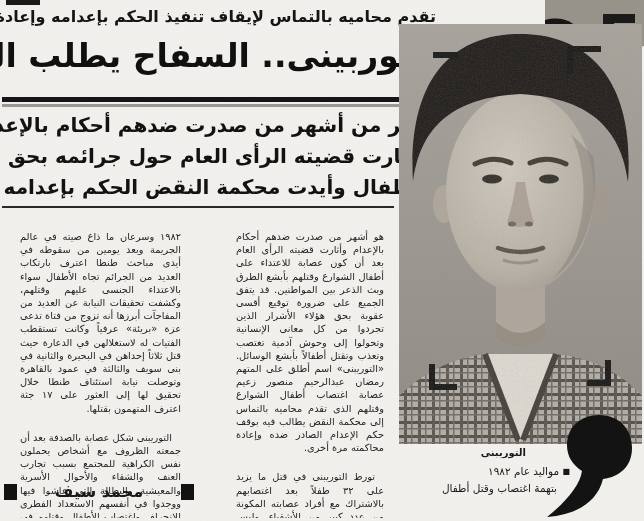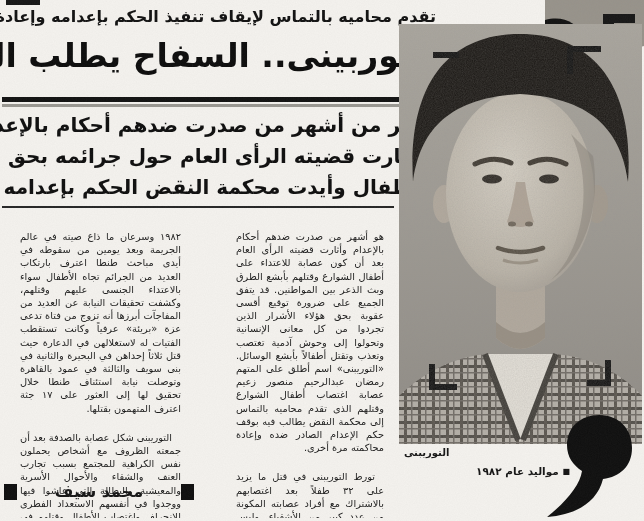--- a/index.html
+++ b/index.html
@@ -28,23 +28,23 @@
   .col p + p{text-indent:9px;margin-top:1px;}
   .col-first{left:220px;width:180px;}
   .col-second{left:4px;width:193px;}
   .byline{top:482px;left:4px;width:190px;display:flex;align-items:center;
     justify-content:space-between;}
   .byline .sq{width:13px;height:16px;background:#0d0d0d;}
   .byline .name{font-weight:bold;font-size:16px;}
   
   .photo{left:399px;top:24px;width:243px;height:420px;}
   .photo svg{display:block;width:243px;height:420px;}
-  .photo-caption{left:404px;top:447px;width:122px;text-align:left;
+  .photo-caption{left:404px;top:447px;width:122px;text-align:right;
     font-size:10px;font-weight:bold;}
-  .facts{left:400px;top:463px;width:170px;font-size:10.5px;font-weight:bold;
+  .facts{left:400px;top:463px;width:170px;font-size:10.5px;font-weight:normal;
     line-height:16px;text-align:right;}
   .facts .cont{padding-right:13px;}
   .facts .bullet{font-size:8px;vertical-align:1px;}
   
   .comma{left:537px;top:413px;width:106px;height:106px;}
   .decor-tr{left:545px;top:0;width:99px;height:55px;}
   .artifact{left:6px;top:0;width:34px;height:5px;background:#151515;}
   .grain-overlay{inset:0;pointer-events:none;opacity:.14;}
   .grain-overlay svg{width:644px;height:521px;display:block;}
 </style>
@@ -166,20 +166,21 @@
       <rect width="243" height="420" filter="url(#grain)" opacity="0.5"></rect>
     </svg>
   </div>
 
   <div class="abs photo-caption">التوريبنى</div>
   <div class="abs facts">
     <div>
       <span class="bullet">■</span>
       <span>مواليد عام ١٩٨٢</span>
     </div>
+    <div class="cont">بتهمة اغتصاب وقتل أطفال</div>
   </div>
 
   <div class="abs comma">
     <svg viewBox="0 0 106 106">
       <path d="M62 2 C 83 2 95 17 95 35 C 95 53 83 64 66 66 C 60 90 38 102 10 104 C 30 88 43 72 45 58 C 36 52 30 44 30 32 C 30 14 44 2 62 2 Z" fill="#0e0e0e"></path>
     </svg>
   </div>
 
   <div class="abs grain-overlay">
     <svg viewBox="0 0 644 521" preserveAspectRatio="none">

